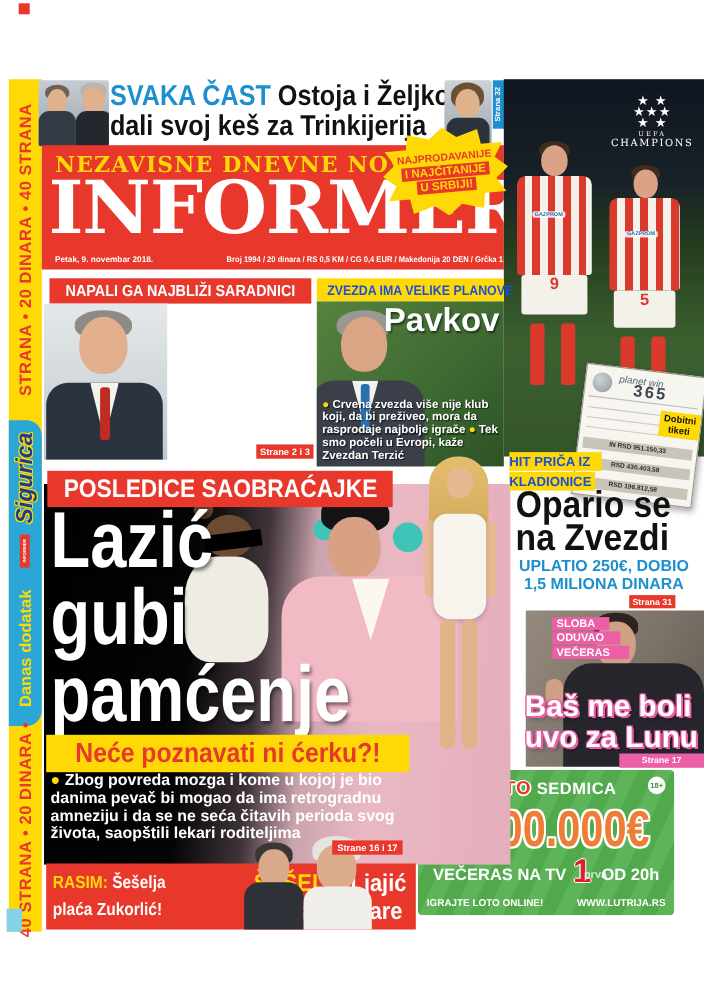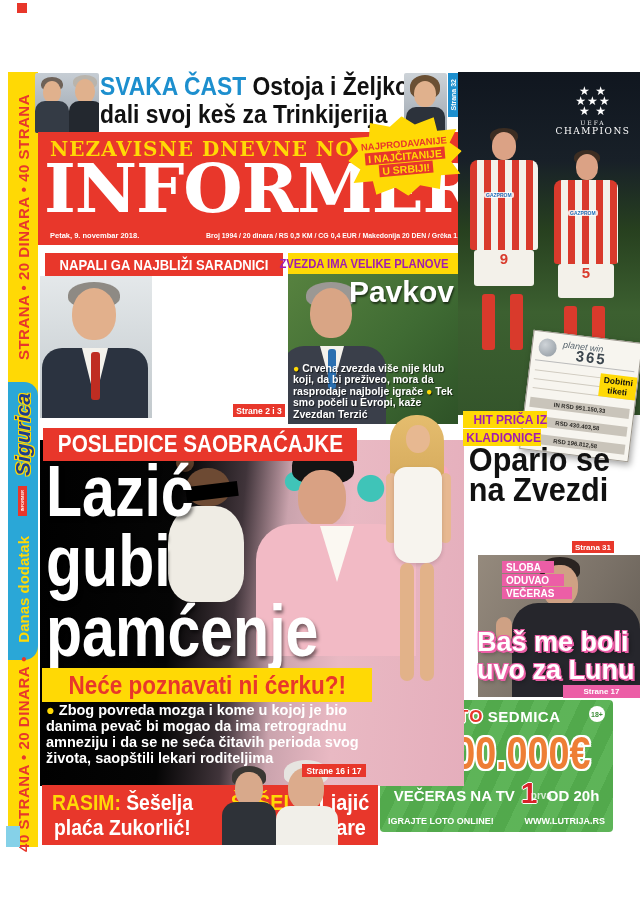--- a/index.html
+++ b/index.html
@@ -94,21 +94,21 @@
   .slip-brand-script { position:absolute; left:26px; top:1px; font-style:italic; font-size:9px; color:#5a6770; white-space:nowrap; }
   .slip-brand-num { position:absolute; left:40px; top:7px; font-weight:bold; font-size:15px; letter-spacing:2px; color:#3c464e; }
   .slip-line { position:absolute; left:5px; right:5px; height:6px; border-bottom:1px solid #cfcabf; }
   .slip-tag { position:absolute; right:0px; top:34px; background:#ffd905; color:#111;
     font-weight:bold; font-size:8.5px; line-height:9.5px; padding:2px 4px; text-align:center; }
   .slip-bar { position:absolute; left:4px; right:4px; height:10px; background:#c9c4ba;
     color:#2e2c28; font-weight:bold; font-size:6px; line-height:10px; text-align:center; }
 
   
   .kicker-red { background:#e8372b; color:#fff; font-weight:bold; display:flex; align-items:center; justify-content:center; }
-  .kicker-yellow { background:#ffd905; color:#a21caf; font-weight:bold; display:flex; align-items:center; justify-content:flex-end; }
+  .kicker-yellow { background:#ffd905; color:#1d4ed8; font-weight:bold; display:flex; align-items:center; justify-content:flex-start; }
   .page-tag { background:#e8372b; color:#fff; font-weight:bold; display:flex; align-items:center; justify-content:center; }
 
   
   .rad-kicker { left:45px; top:253px; width:238px; height:23px; font-size:14.5px; }
   .rad-photo { left:40px; top:276px; width:112px; height:142px; overflow:hidden;
     background:linear-gradient(180deg,#e4e8ea,#c2c9cd); z-index:2; }
   .rad-headline { left:98px; top:276px; width:190px; text-align:center; z-index:3;
     font-weight:bold; color:#111; font-size:33px; line-height:32px;
     text-shadow:2px 0 0 #fff,-2px 0 0 #fff,0 2px 0 #fff,0 -2px 0 #fff; }
   .rad-red { color:#e8372b; }
@@ -205,21 +205,21 @@
   .tv-logo { position:relative; width:20px; height:26px; }
   .tv-one { position:absolute; left:0; top:-4px; color:#d8232a; font-weight:bold; font-size:30px; line-height:30px;
     text-shadow:1px 0 0 #fff,-1px 0 0 #fff,0 1px 0 #fff,0 -1px 0 #fff; }
   .tv-name { position:absolute; left:10px; top:8px; color:rgba(255,255,255,.75); font-weight:bold; font-size:10px; }
   .loto-bottom { position:absolute; left:0; bottom:6px; width:100%; color:#fff; font-weight:bold; font-size:9px; }
   .loto-cta { position:absolute; left:8px; bottom:0; }
   .loto-url { position:absolute; right:8px; bottom:0; }
 
   
   .btm-banner { left:42px; top:785px; width:336px; height:60px; background:#e8372b; z-index:4; }
-  .btm-left { position:absolute; left:6px; top:5px; width:168px; color:#fff; font-weight:bold; font-size:22px; line-height:25px;text-align:center; }
+  .btm-left { position:absolute; left:6px; top:5px; width:168px; color:#fff; font-weight:bold; font-size:16px; line-height:25px; }
   .btm-right { position:absolute; right:5px; top:5px; width:150px; text-align:right; color:#fff; font-weight:bold; font-size:22px; line-height:25px; }
   .speaker { color:#ffd905; }
   .btm-heads { left:228px; top:758px; width:120px; height:87px; z-index:5; }
   .bh1-hair { position:absolute; left:4px; top:8px; width:34px; height:20px; background:#3a3733; border-radius:50% 50% 30% 30%; }
   .bh1-face { position:absolute; left:7px; top:14px; width:28px; height:34px; background:#d8a98b; border-radius:46%; }
   .bh1-body { position:absolute; left:-6px; top:44px; width:54px; height:43px; background:#2e3238; border-radius:14px 14px 0 0; }
   .bh2-hair { position:absolute; left:56px; top:2px; width:44px; height:24px; background:#e6e4e0; border-radius:50% 50% 30% 30%; }
   .bh2-face { position:absolute; left:60px; top:10px; width:36px; height:42px; background:#dcab8c; border-radius:46%; }
   .bh2-body { position:absolute; left:48px; top:48px; width:62px; height:39px; background:#f1efe9; border-radius:14px 14px 0 0; }
 </style>
@@ -401,20 +401,24 @@
     <div class="wm-leg" style="left:32px;"></div>
     <div class="wm-leg" style="left:52px;"></div>
   </div>
 
   <div class="abs kicker-yellow kla-k1">HIT PRIČA IZ</div>
   <div class="abs kicker-yellow kla-k2">KLADIONICE</div>
   <div class="abs kla-headline">
     <div><span class="condC">Opario se</span></div>
     <div><span class="condC">na Zvezdi</span></div>
   </div>
+  <div class="abs kla-subhead">
+    <div>UPLATIO 250€, DOBIO</div>
+    <div>1,5 MILIONA DINARA</div>
+  </div>
   <div class="abs page-tag kla-tag">Strana 31</div>
 
   <div class="abs slo-photo">
     <div class="sl-hair"></div>
     <div class="sl-head"></div>
     <div class="sl-body"></div>
     <div class="sl-hand"></div>
   </div>
   <div class="abs slo-chip" style="left:502px;top:561px;width:48px;height:12px;font-size:10px;">SLOBA</div>
   <div class="abs slo-chip" style="left:502px;top:574px;width:58px;height:12px;font-size:10px;">ODUVAO</div>

